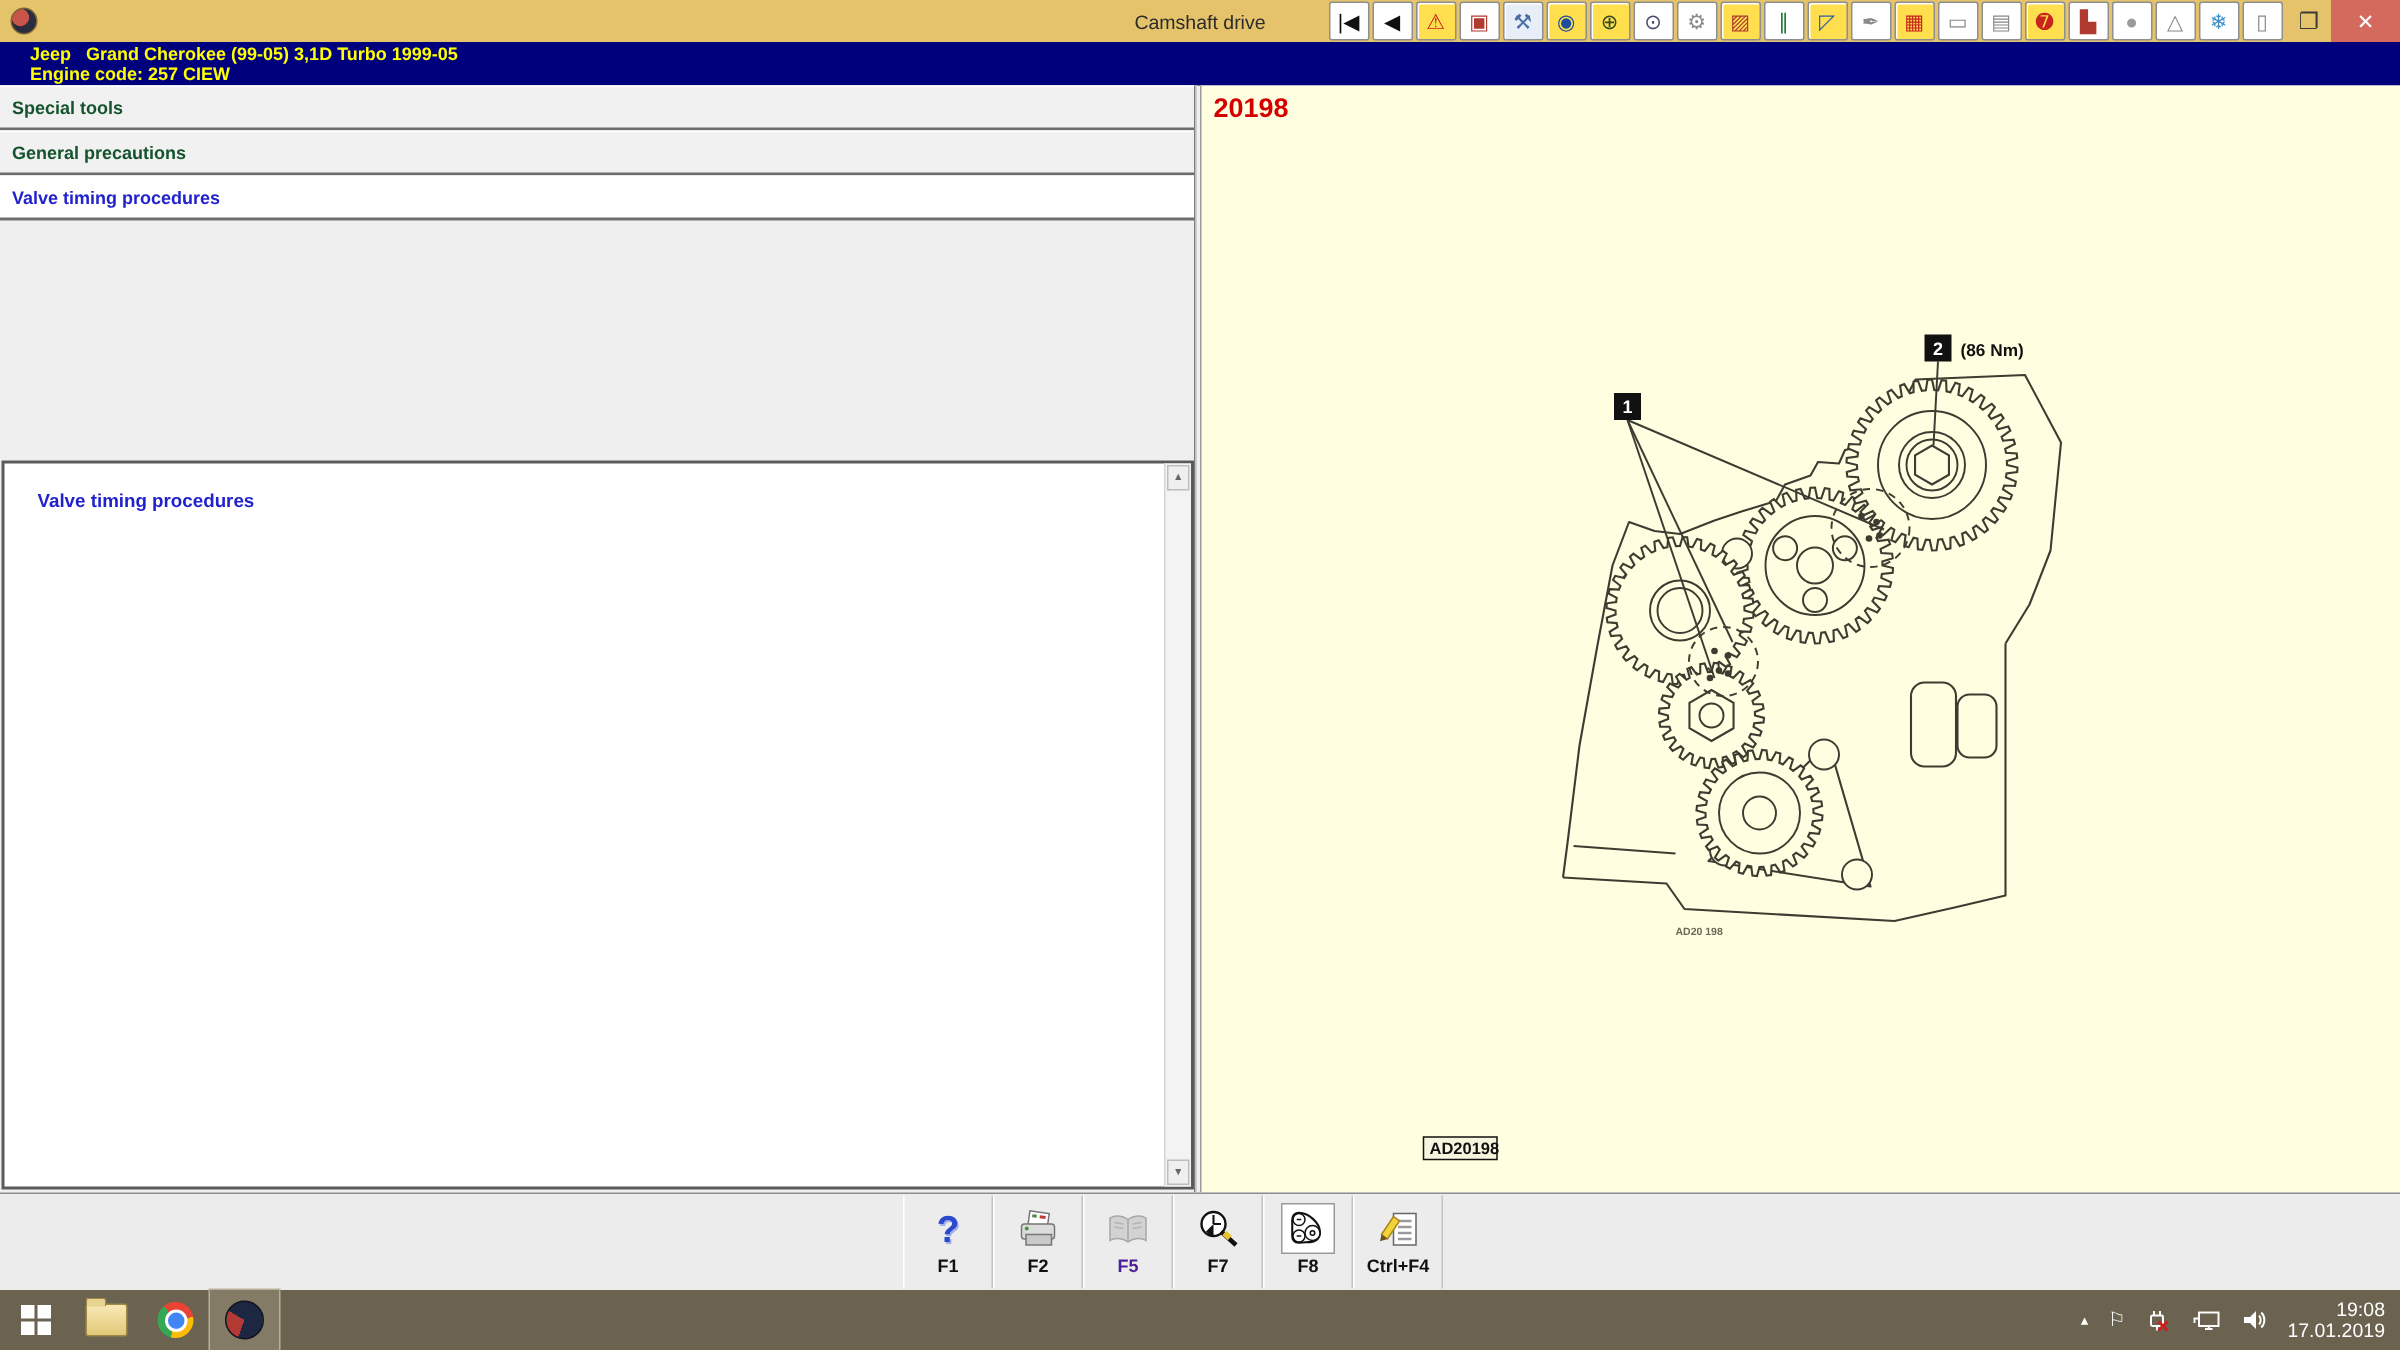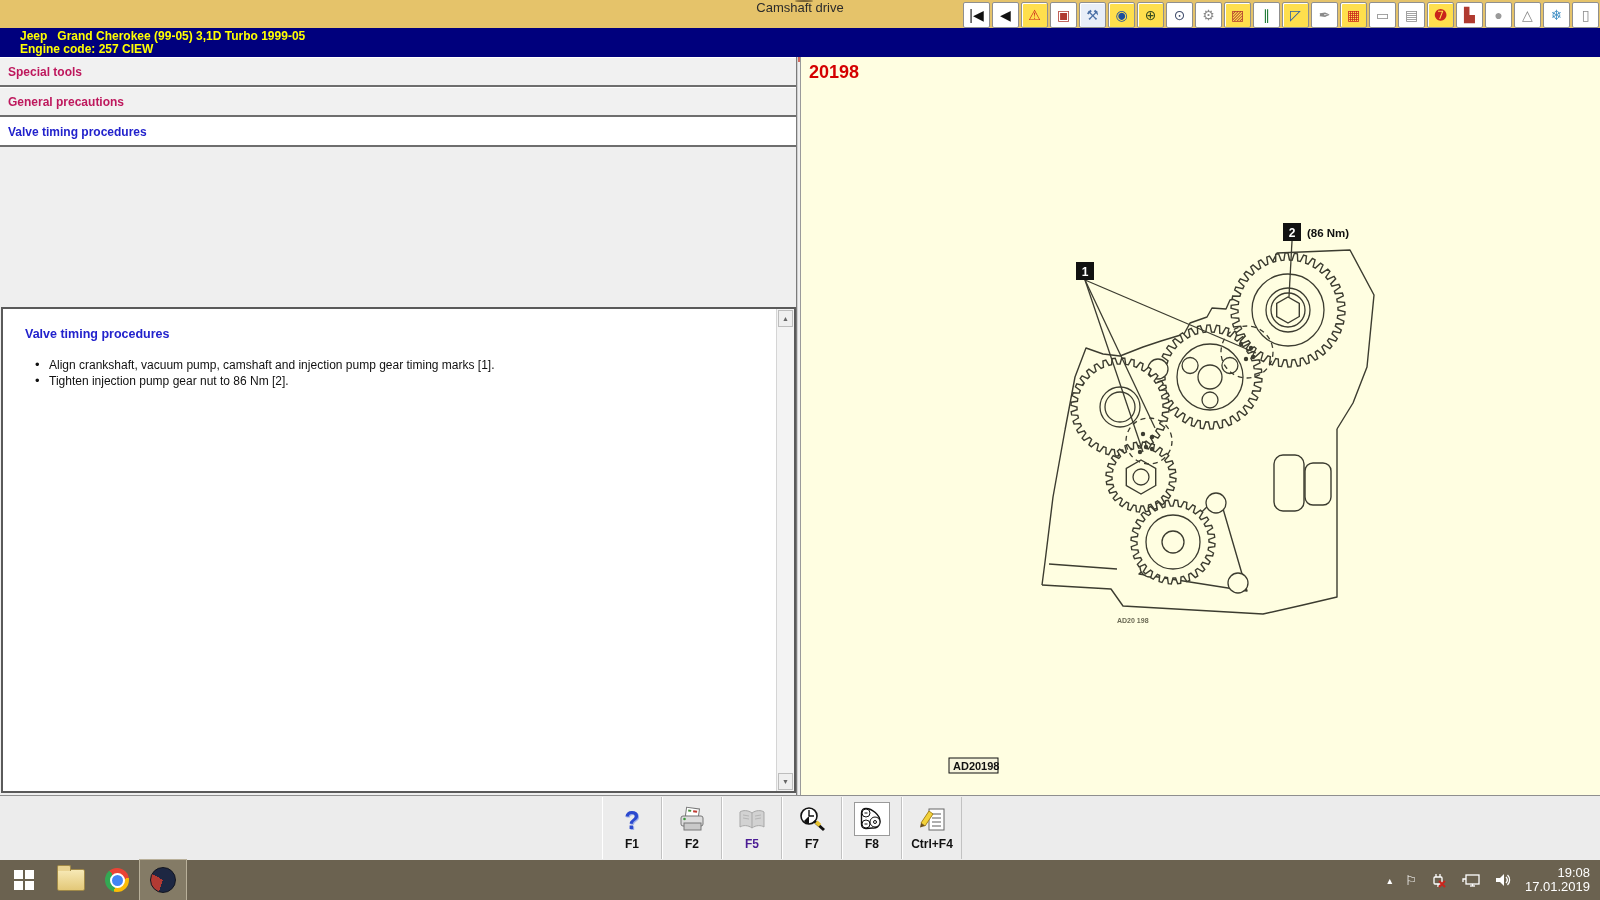--- a/index.html
+++ b/index.html
@@ -1,21 +1,21 @@
 <!DOCTYPE html>
 <html><head>
 <meta charset="utf-8">
 <style>
   html,body{margin:0;padding:0;background:#555;}
   #app{position:relative;width:1600px;height:900px;overflow:hidden;
        font-family:"Liberation Sans","DejaVu Sans",sans-serif;background:#f0f0f0;}
 
   
   #titlebar{position:absolute;left:0;top:0;width:1600px;height:28px;background:#e5c36a;
-            display:flex;align-items:center;flex-direction:column;}
+            display:flex;align-items:center;}
   #app-icon{width:16px;height:16px;border-radius:50%;margin-left:7px;
             background:radial-gradient(circle at 35% 35%,#c9554a 0 38%,#2a2d3e 40% 100%);
             border:1px solid #7a6434;}
   #win-title{position:absolute;left:0;right:0;text-align:center;font-size:13px;color:#2b2b2b;}
   #titlebar-toolbar{margin-left:auto;display:flex;align-items:center;height:26px;}
   .tbtn{width:25px;height:24px;margin:0 1px;border:1px solid #8f8f8f;border-radius:2px;
         display:inline-flex;align-items:center;justify-content:center;font-size:14px;line-height:1;
         box-shadow:inset 1px 1px 0 #ffffff;cursor:default;overflow:hidden;}
   #restore-btn{margin:0 8px 0 10px;font-size:15px;color:#3a3a3a;}
   #close-btn{width:46px;height:28px;background:#d4695e;color:#fff;display:flex;align-items:center;
@@ -25,21 +25,21 @@
   #veh-header{position:absolute;left:0;top:28px;width:1600px;height:29px;background:#00007d;
               color:#ffff00;font-weight:bold;font-size:12px;padding:2px 0 0 20px;box-sizing:border-box;}
   #veh-header div{line-height:13px;white-space:pre;}
 
   
   #main{position:absolute;left:0;top:57px;width:1600px;height:738px;}
   #left-col{position:absolute;left:0;top:0;width:798px;height:738px;background:#efefef;
             border-right:2px groove #cfcfcf;box-sizing:border-box;}
   .section-row{height:27px;border-bottom:2px solid #6e6e6e;border-top:1px solid #ffffff;
                background:#f1f1f1;display:flex;align-items:center;padding-left:8px;
-               font-size:12px;font-weight:bold;color:#be185d;cursor:pointer;}
+               font-size:12px;font-weight:bold;color:#14532d;cursor:pointer;}
   .section-row.active{background:#ffffff;color:#2222cc;}
 
   #content-pane{position:absolute;left:1px;top:250px;width:795px;height:486px;background:#fff;
                 border:2px solid #5a5a5a;box-sizing:border-box;}
   #content-inner{position:absolute;left:0;top:0;right:17px;bottom:0;overflow:hidden;}
   #content-heading{margin:18px 0 0 22px;font-size:12.5px;font-weight:bold;color:#2222cc;}
   #content-list{margin:16px 0 0 0;padding-left:46px;list-style:none;}
   #content-list li{font-size:12px;color:#111;line-height:16px;position:relative;}
   #content-list li::before{content:"•";position:absolute;left:-14px;font-size:13px;}
 
@@ -143,24 +143,20 @@
       <div class="section-row">
         <span>General precautions</span>
       </div>
       <div class="section-row active">
         <span>Valve timing procedures</span>
       </div>
 
       <div id="content-pane">
         <div id="content-inner">
           <div id="content-heading">Valve timing procedures</div>
-          <ul id="content-list">
-            <li>Align crankshaft, vacuum pump, camshaft and injection pump gear timing marks [1].</li>
-            <li>Tighten injection pump gear nut to 86 Nm [2].</li>
-          </ul>
         </div>
         <div id="v-scroll">
           <div class="scroll-btn" id="scroll-up">▲</div>
           <div class="scroll-btn" id="scroll-down">▼</div>
         </div>
       </div>
     </div>
 
     <div id="figure-panel">
       <svg id="diagram-svg" viewBox="0 0 800 738">

